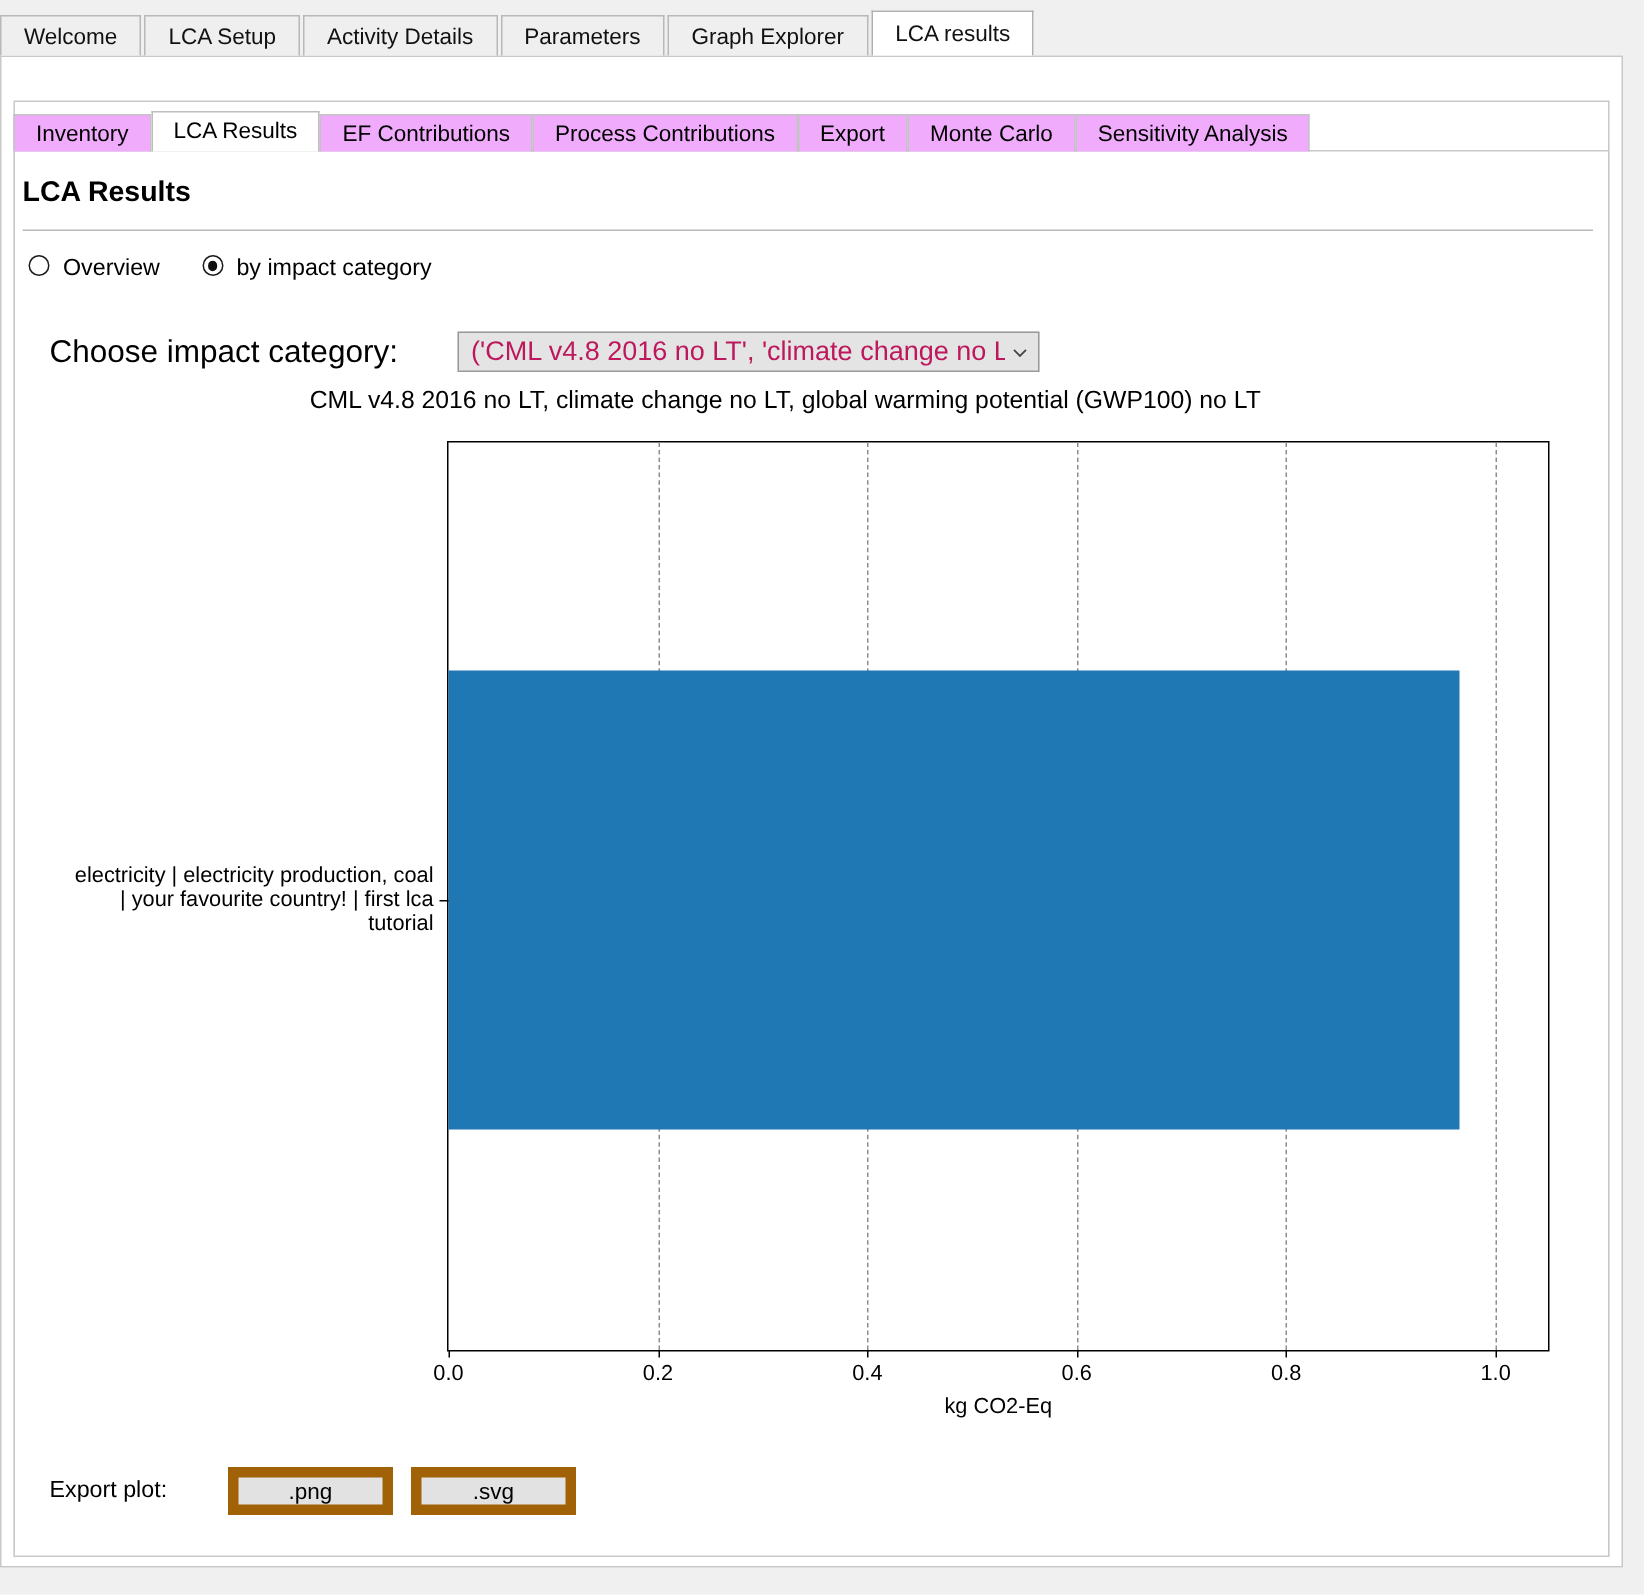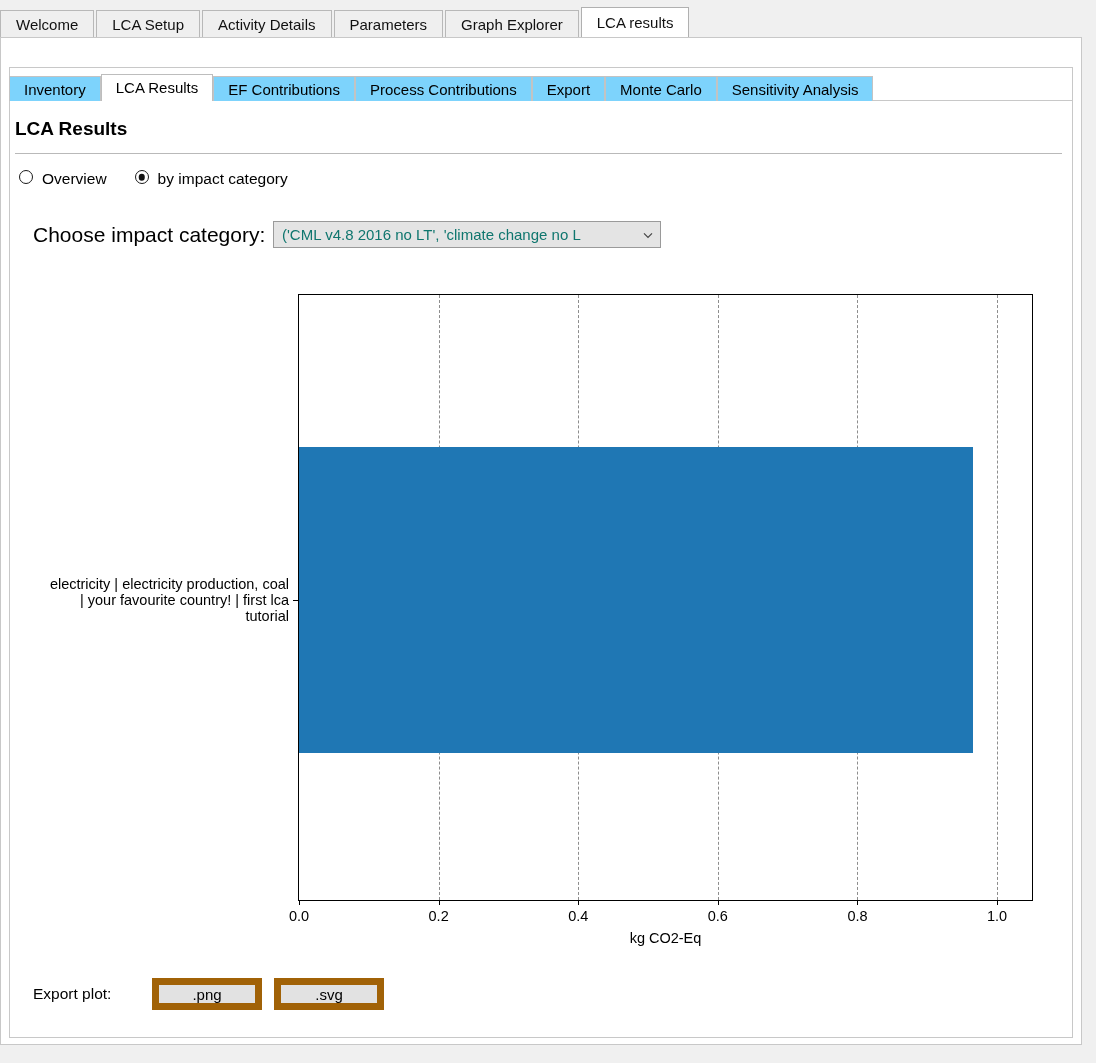--- a/index.html
+++ b/index.html
@@ -131,21 +131,21 @@
     top: 75px;
     height: 26px;
     display: flex;
     align-items: flex-end;
     z-index: 4;
   }
   .subtab {
     height: 25px;
     line-height: 25px;
     padding: 0 14px;
-    background: #7dd3fc;
+    background: #f0abfc;
     border: 1px solid #c3c3c3;
     border-bottom: none;
     font-size: 15px;
     white-space: nowrap;
     box-sizing: border-box;
   }
   .subtab.active {
     background: #ffffff;
     height: 27px;
     line-height: 26px;
@@ -231,25 +231,26 @@
   }
   .select-box {
     width: 388px;
     height: 27px;
     background: #e4e4e4;
     border: 1px solid #9a9a9a;
     box-sizing: border-box;
     display: flex;
     align-items: center;
     padding: 0 6px 0 8px;
-    font-size: 15px;
-    color: #0f766e;
+    font-size: 18px;
+    color: #be185d;
     cursor: pointer;
     overflow: hidden;
     white-space: nowrap;
+    margin-left: 32px;
   }
   .select-text {
     flex: 1;
     overflow: hidden;
     white-space: nowrap;
   }
   .chev {
     width: 12px;
     height: 12px;
     flex: none;
@@ -414,20 +415,21 @@
     <span class="choose-label">Choose impact category:</span>
     <div class="select-box">
       <span class="select-text">('CML v4.8 2016 no LT', 'climate change no L</span>
       <svg class="chev" viewBox="0 0 12 12">
         <path d="M2 4.3 L6 8.3 L10 4.3" fill="none" stroke="#444" stroke-width="1.2"></path>
       </svg>
     </div>
   </div>
 
   <div class="chart-wrap">
+    <div class="chart-title">CML v4.8 2016 no LT, climate change no LT, global warming potential (GWP100) no LT</div>
 
     <div class="plot">
 
       <div class="gridline" style="left:19.05%"></div>
       <div class="gridline" style="left:38.10%"></div>
       <div class="gridline" style="left:57.14%"></div>
       <div class="gridline" style="left:76.19%"></div>
       <div class="gridline" style="left:95.24%"></div>
 
       <div class="bar" style="top:25.2%; height:50.5%; width:92.0%;"></div>

